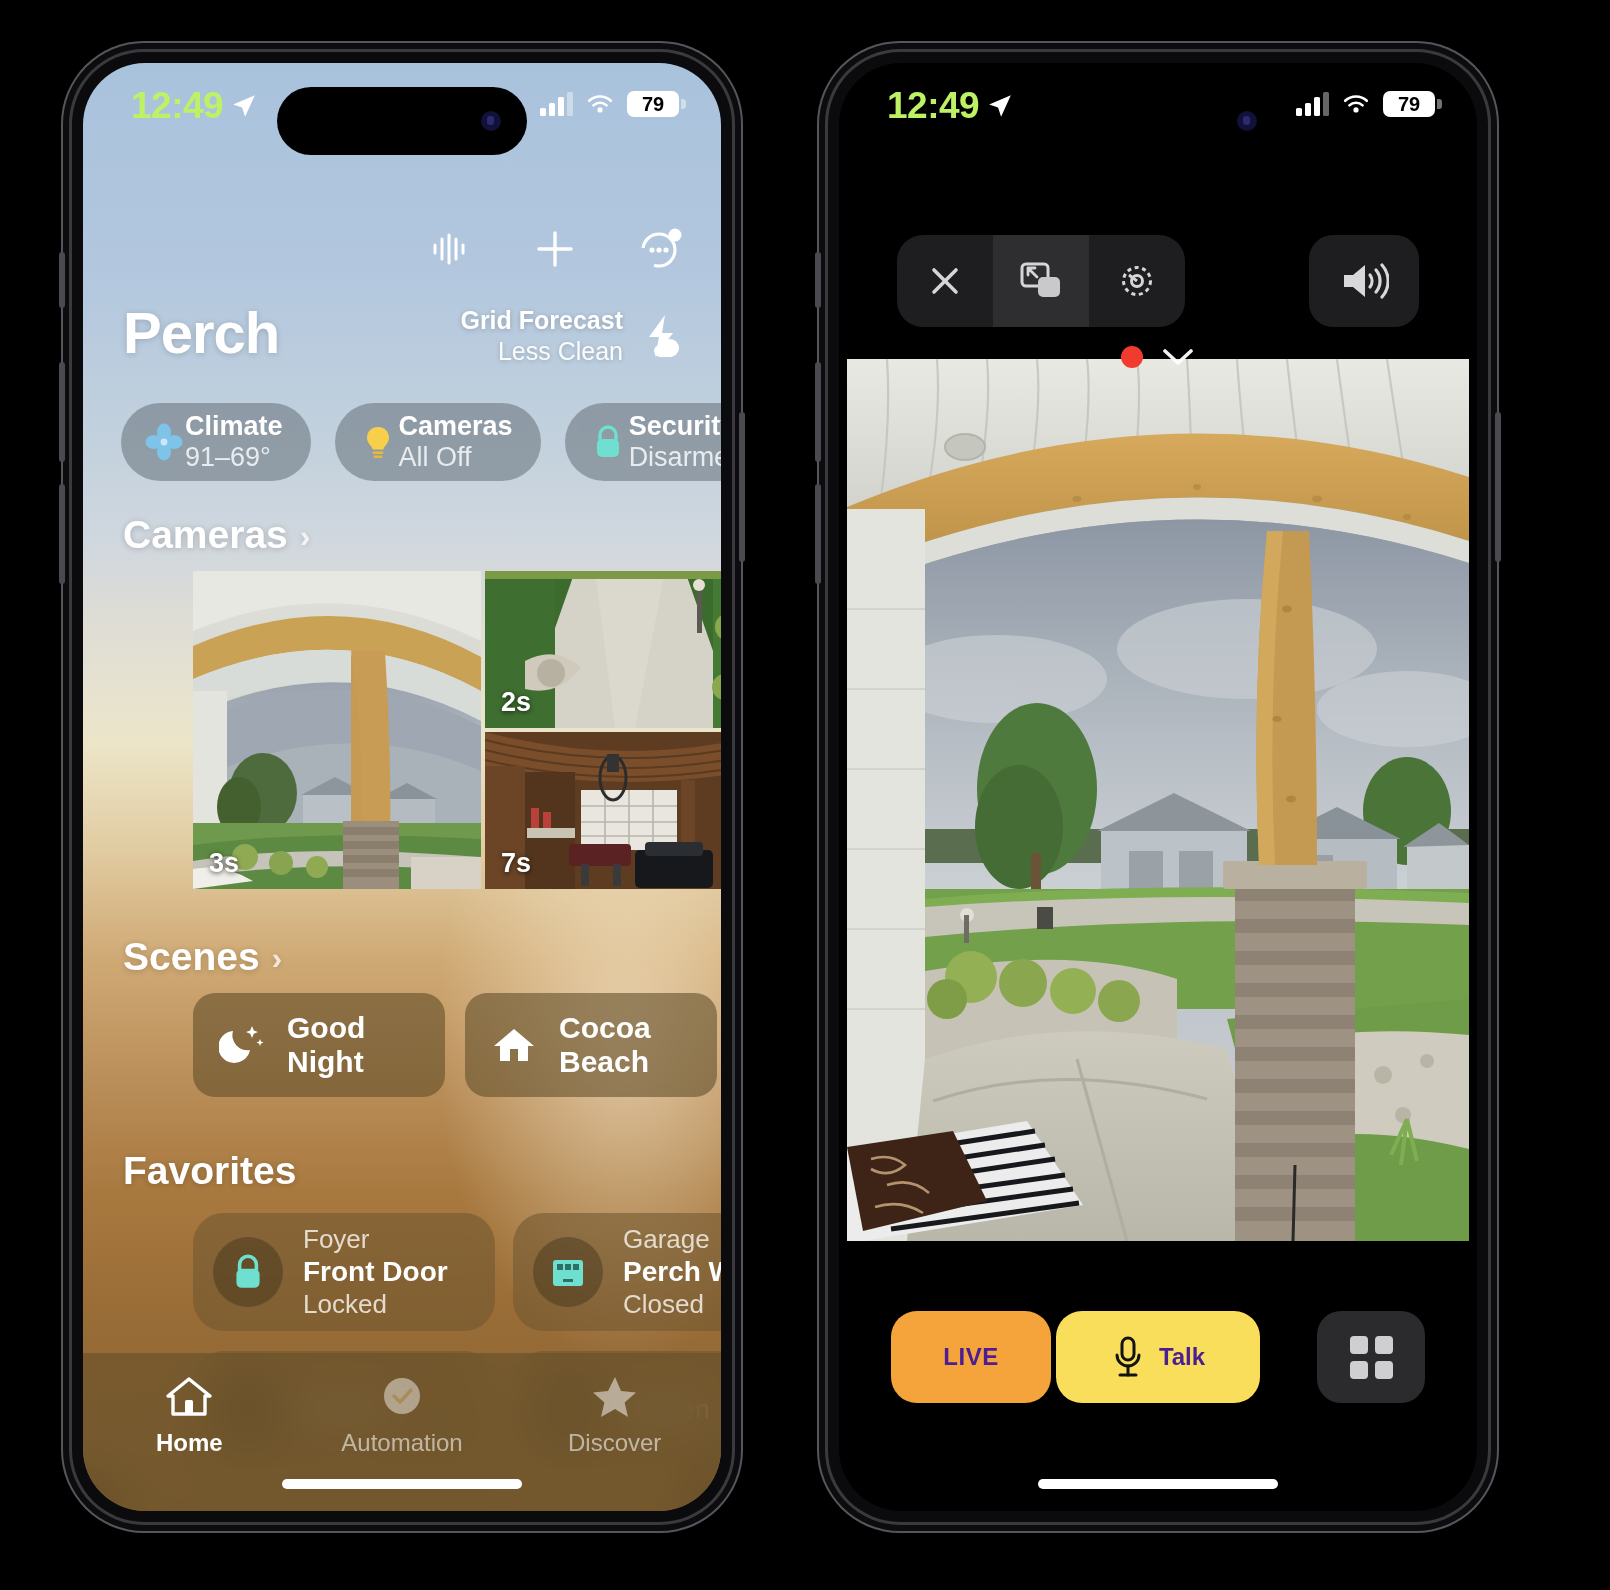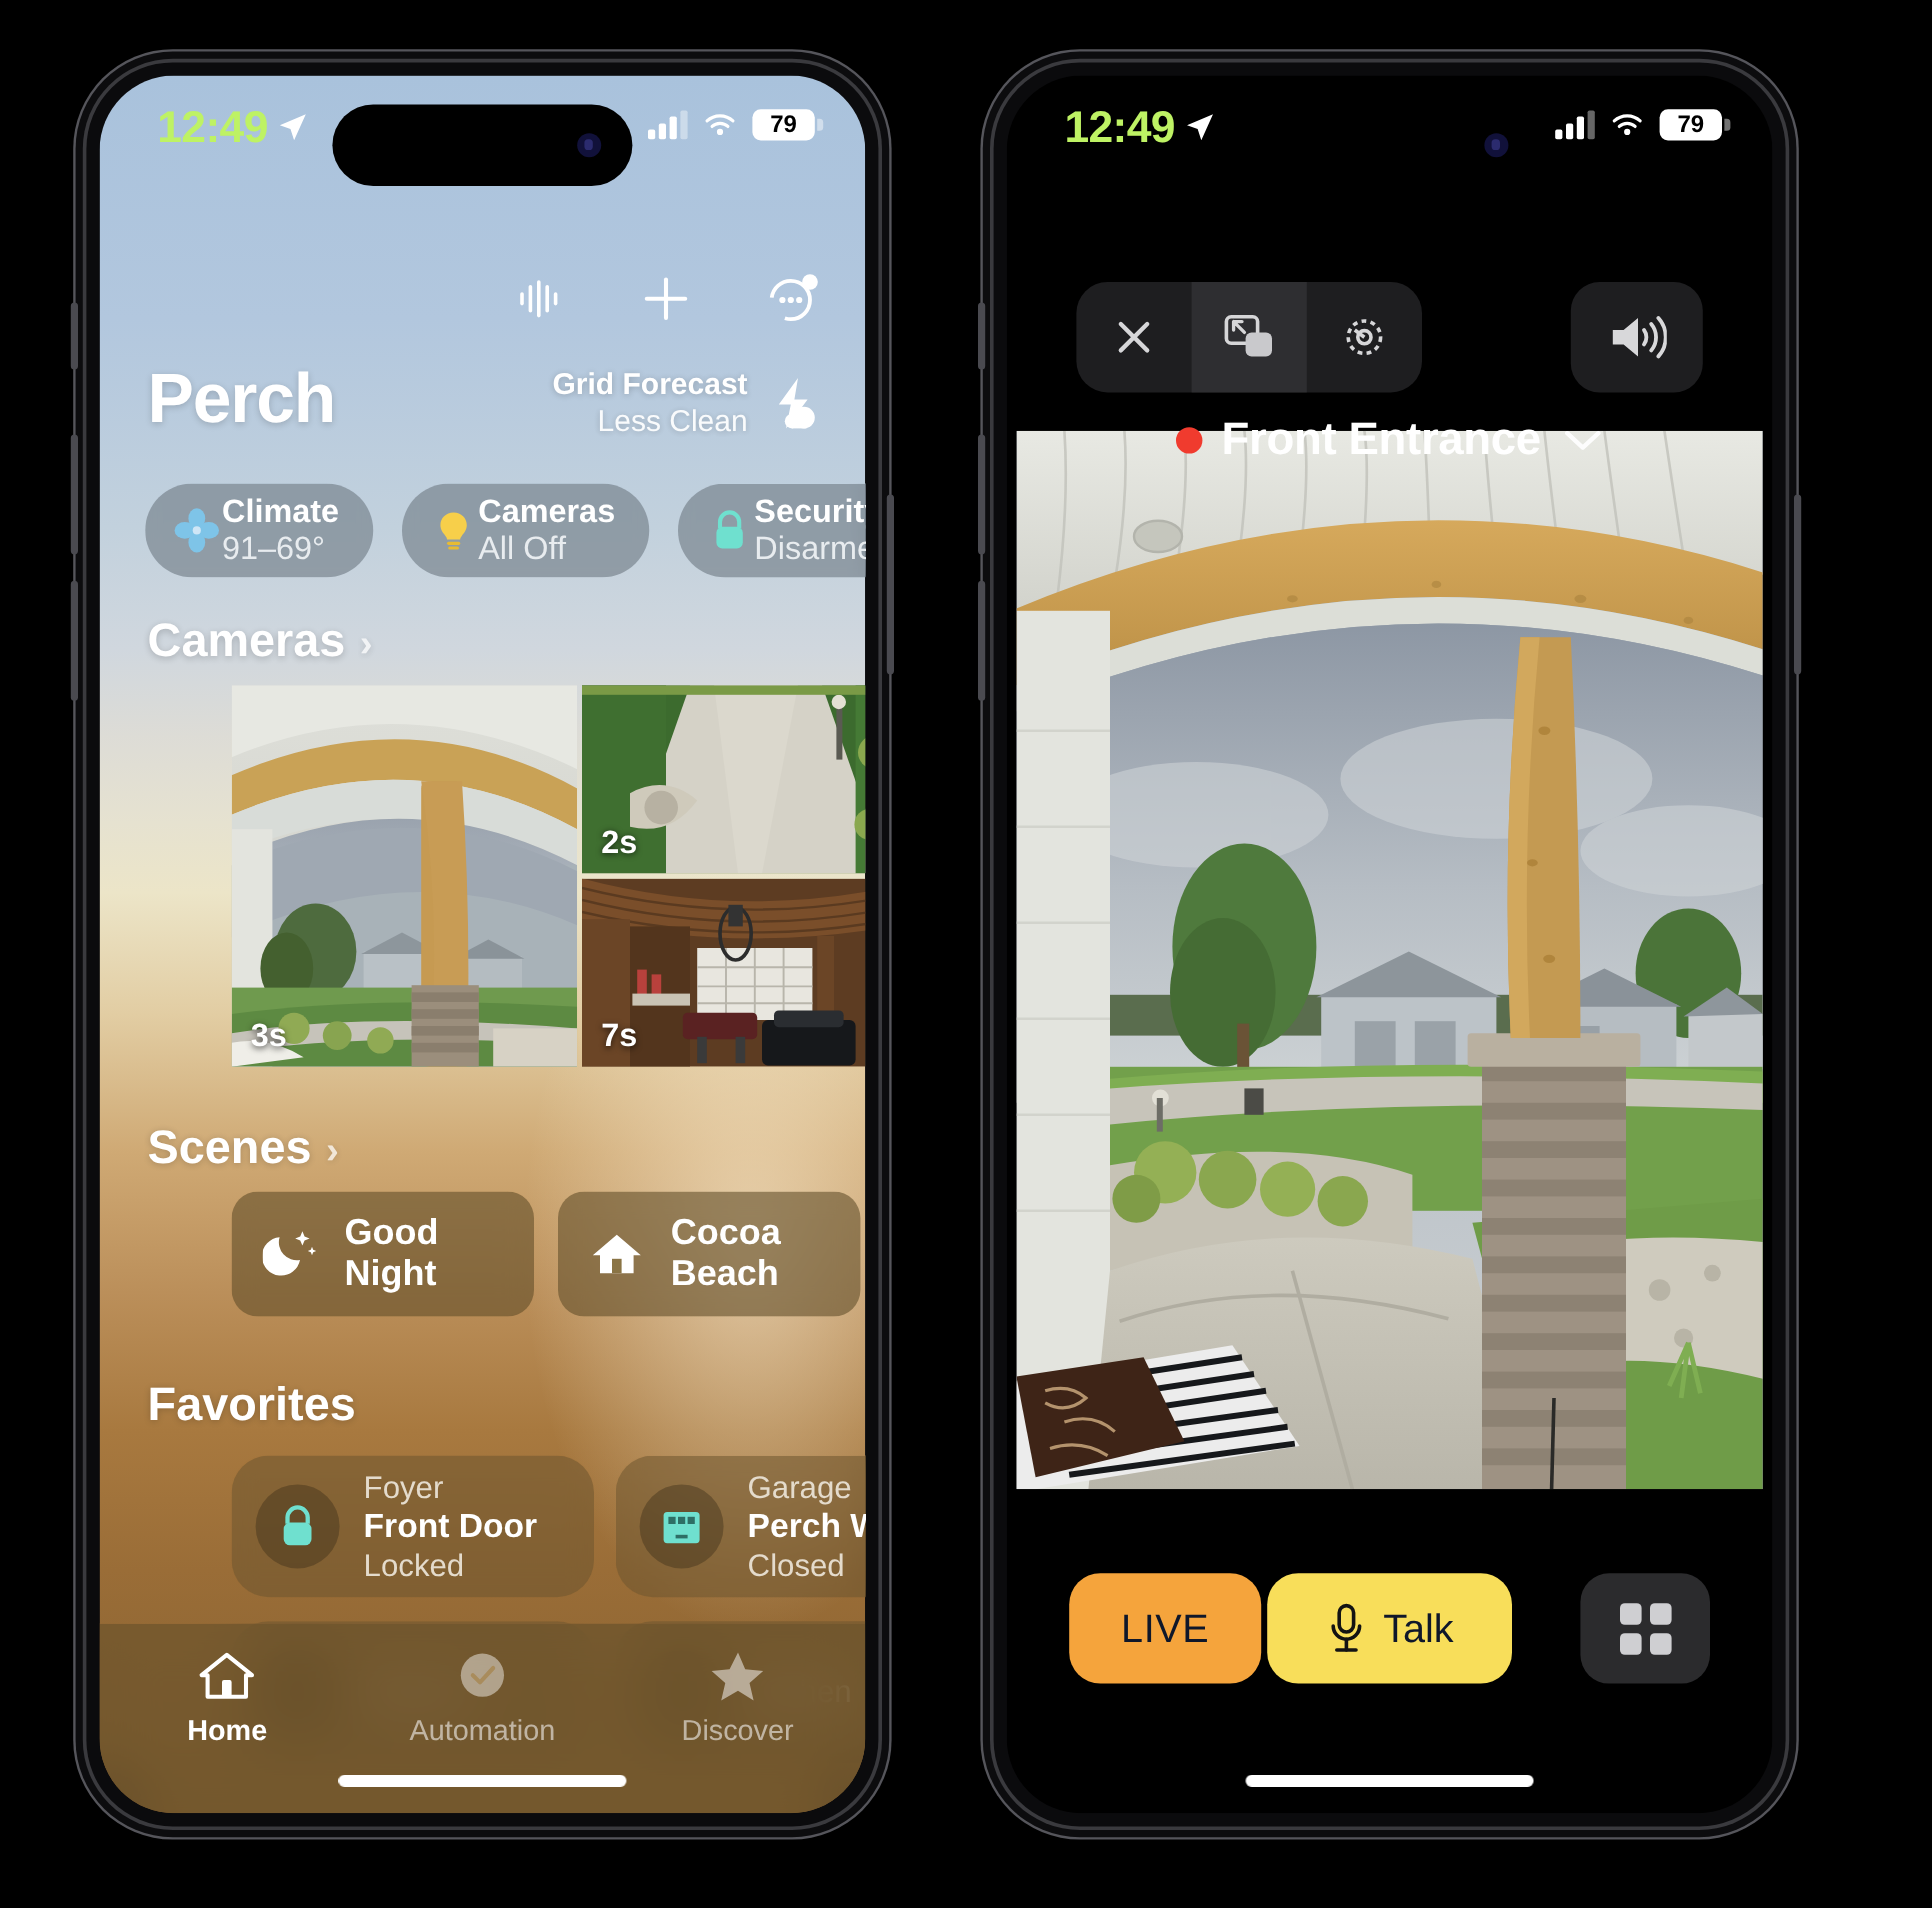--- a/index.html
+++ b/index.html
@@ -160,21 +160,21 @@
   .cv-chev { color:#fff; opacity:.95; margin-left:2px; }
 
   .cv-feed { position:absolute; left:8px; top:296px; width:calc(100% - 16px);
              height:882px; overflow:hidden; background:#202020; }
 
   .cv-bottom { position:absolute; left:0; right:0; bottom:108px; height:92px; z-index:20; }
   .pill { position:absolute; height:92px; border-radius:26px; display:flex;
           align-items:center; justify-content:center; gap:14px; }
   .pill-live { left:52px; width:160px; }
   .pill-talk { left:50%; transform:translateX(-50%); width:204px; }
-  .pill-lbl { font-size:33px; font-weight:400; color:#0f172a; letter-spacing:.5px; }
+  .pill-lbl { font-size:24px; font-weight:700; color:#4c1d95; letter-spacing:.5px; }
   .pill-talk .pill-lbl { letter-spacing:0; }
   .grid-btn { position:absolute; right:52px; width:108px; height:92px; border-radius:24px;
               background:#2b2b2d; display:flex; align-items:center; justify-content:center; }
   .grid-btn i { display:block; width:18px; height:18px; background:#cfcfd2; border-radius:4px; }
   .grid-btn .g { display:grid; grid-template-columns:18px 18px; gap:7px; }
 </style>
 </head>
 <body>
 
 <div class="stage">
@@ -612,21 +612,20 @@
             <g fill="none" stroke="#d8d8da" stroke-width="3.2" stroke-linecap="round">
               <path d="M31 16a10 10 0 0 1 0 12"></path>
                 <path d="M37 11a17 17 0 0 1 0 22"></path>
                 <path d="M43 6a24 24 0 0 1 0 32"></path>
             </g>
           </svg>
         </div>
 
         <div class="cv-name">
           <span class="rec-dot"></span>
-          <span class="cv-name-t">Front Entrance</span>
           <svg class="cv-chev" width="34" height="24" viewBox="0 0 34 24">
               <path d="M4 6 17 18 30 6" fill="none" stroke="#fff" stroke-width="3.6" stroke-linecap="round" stroke-linejoin="round"></path>
             </svg>
         </div>
 
         <div class="cv-feed">
           <svg width="100%" height="100%" viewBox="0 0 622 882" preserveAspectRatio="xMidYMid slice">
             <defs>
               <linearGradient id="skyB" x1="0" y1="0" x2="0" y2="1">
                   <stop offset="0" stop-color="#8d97a4"></stop>

